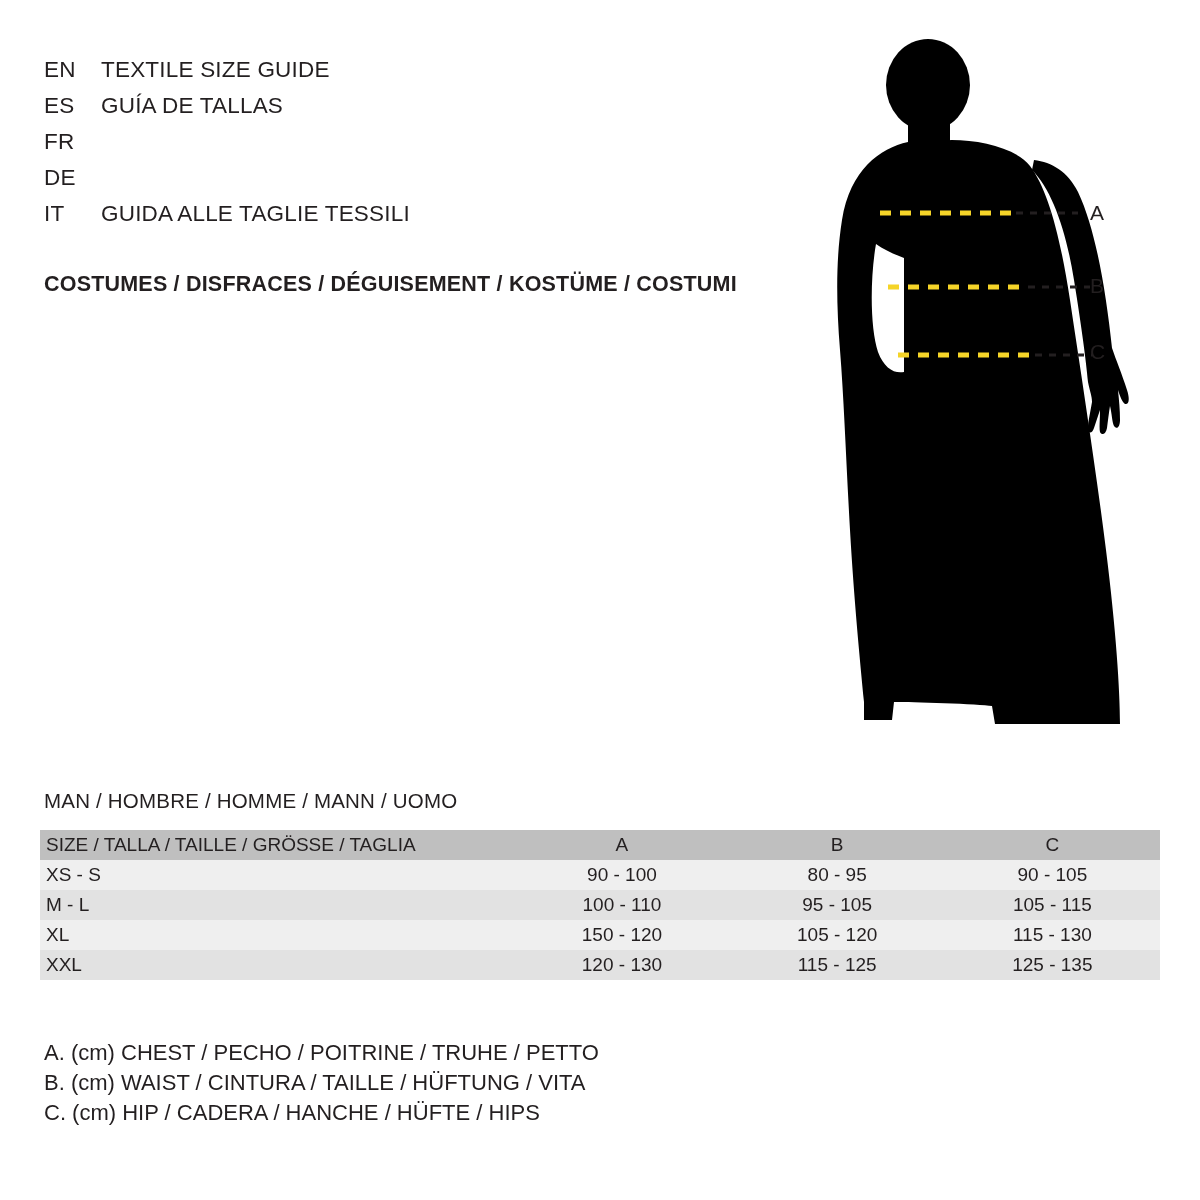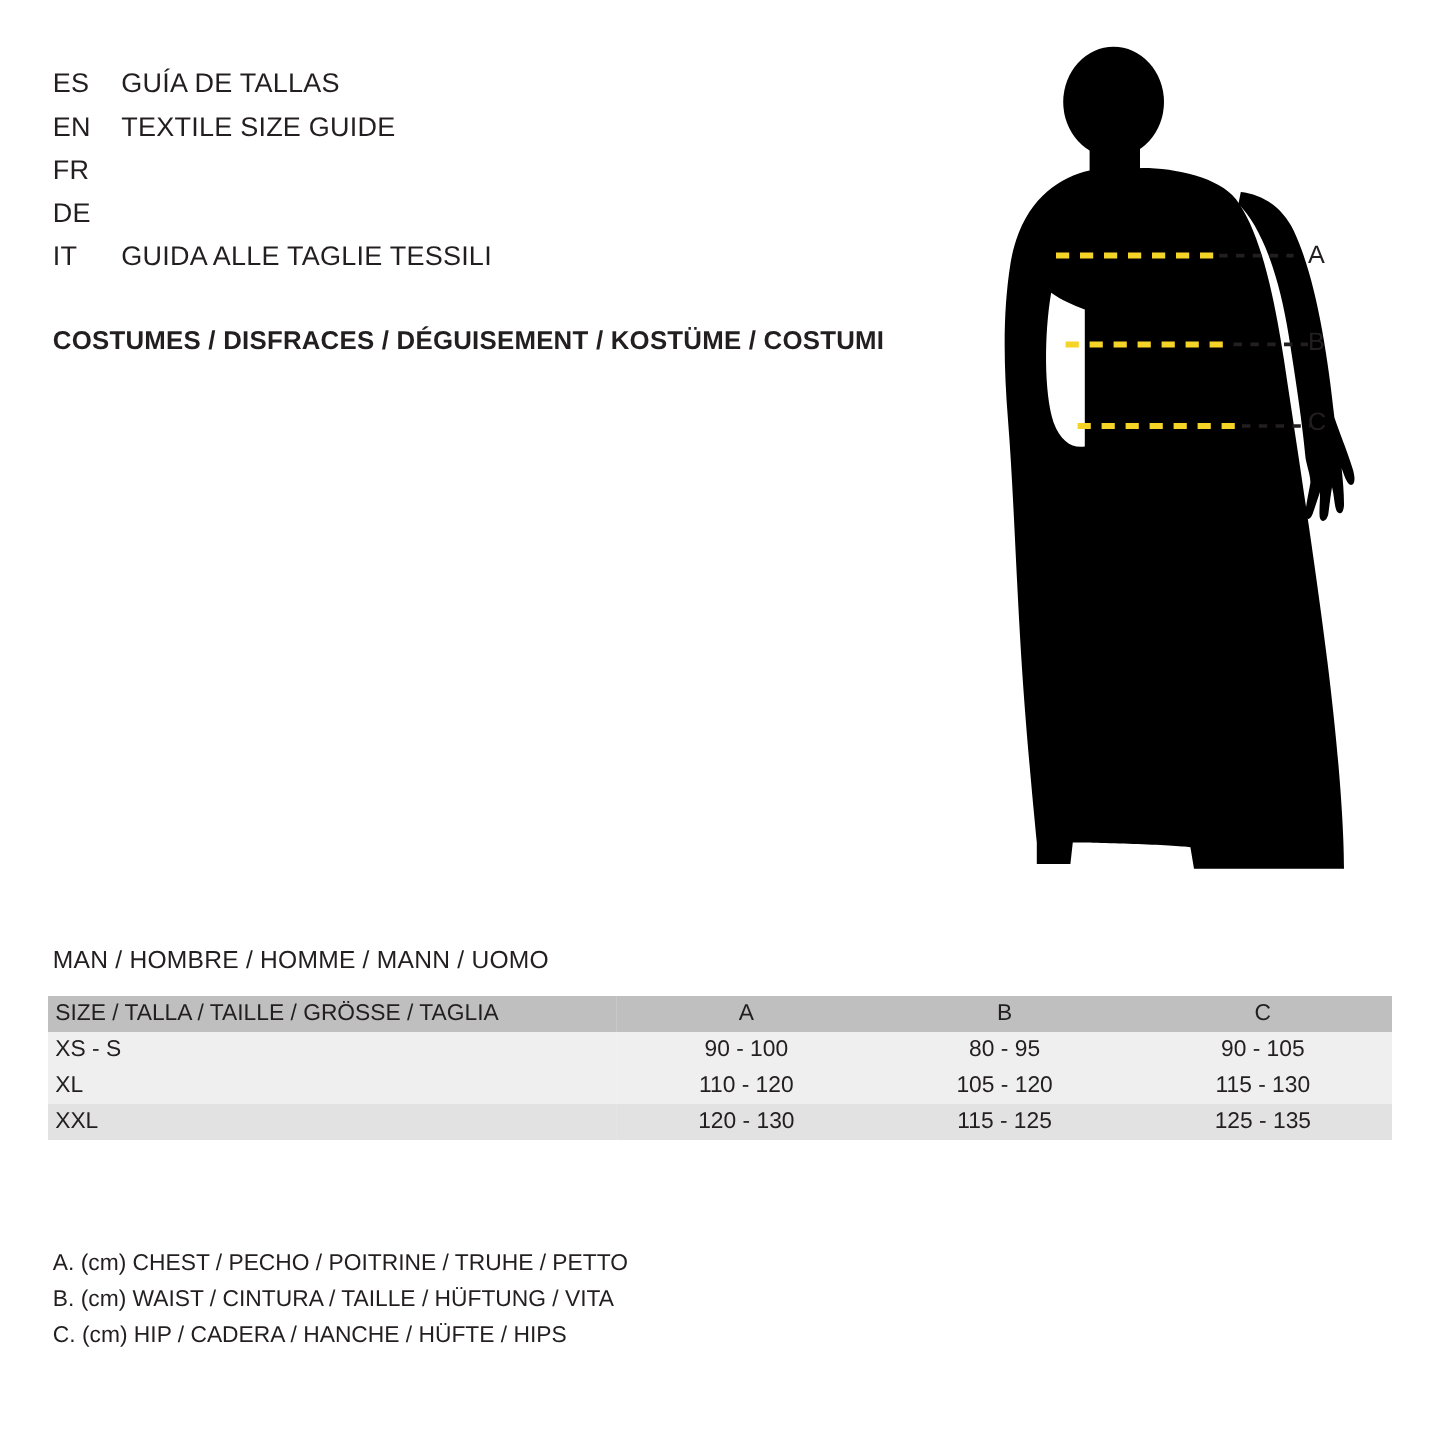--- a/index.html
+++ b/index.html
@@ -111,37 +111,37 @@
     width: 216px;
   }
   table.size-table tbody tr.odd  { background: #efefef; }
   table.size-table tbody tr.even { background: #e2e2e2; }
 
   
   .notes {
     position: absolute;
     left: 44px;
     top: 1038px;
-    font-size: 19px;
+    font-size: 22px;
     color: #231f20;
     line-height: 30px;
   }
   .notes div { white-space: nowrap; }
 </style>
 </head>
 <body>
 
 <div class="titles">
   <div class="title-row">
+    <span class="lang">EN</span>
+    <span class="txt">TEXTILE SIZE GUIDE</span>
+  </div>
+  <div class="title-row">
     <span class="lang">ES</span>
     <span class="txt">GUÍA DE TALLAS</span>
-  </div>
-  <div class="title-row">
-    <span class="lang">EN</span>
-    <span class="txt">TEXTILE SIZE GUIDE</span>
   </div>
   <div class="title-row">
     <span class="lang">FR</span>
   </div>
   <div class="title-row">
     <span class="lang">DE</span>
   </div>
   <div class="title-row">
     <span class="lang">IT</span>
     <span class="txt">GUIDA ALLE TAGLIE TESSILI</span>
@@ -237,23 +237,29 @@
       <th class="col-m">C</th>
     </tr>
   </thead>
   <tbody>
     <tr class="odd">
       <td class="col-size">XS - S</td>
       <td class="col-m">90 - 100</td>
       <td class="col-m">80 - 95</td>
       <td class="col-m">90 - 105</td>
     </tr>
+    <tr class="even">
+      <td class="col-size">M - L</td>
+      <td class="col-m">100 - 110</td>
+      <td class="col-m">95 - 105</td>
+      <td class="col-m">105 - 115</td>
+    </tr>
     <tr class="odd">
       <td class="col-size">XL</td>
-      <td class="col-m">110 - 120</td>
+      <td class="col-m">150 - 120</td>
       <td class="col-m">105 - 120</td>
       <td class="col-m">115 - 130</td>
     </tr>
     <tr class="even">
       <td class="col-size">XXL</td>
       <td class="col-m">120 - 130</td>
       <td class="col-m">115 - 125</td>
       <td class="col-m">125 - 135</td>
     </tr>
   </tbody>

